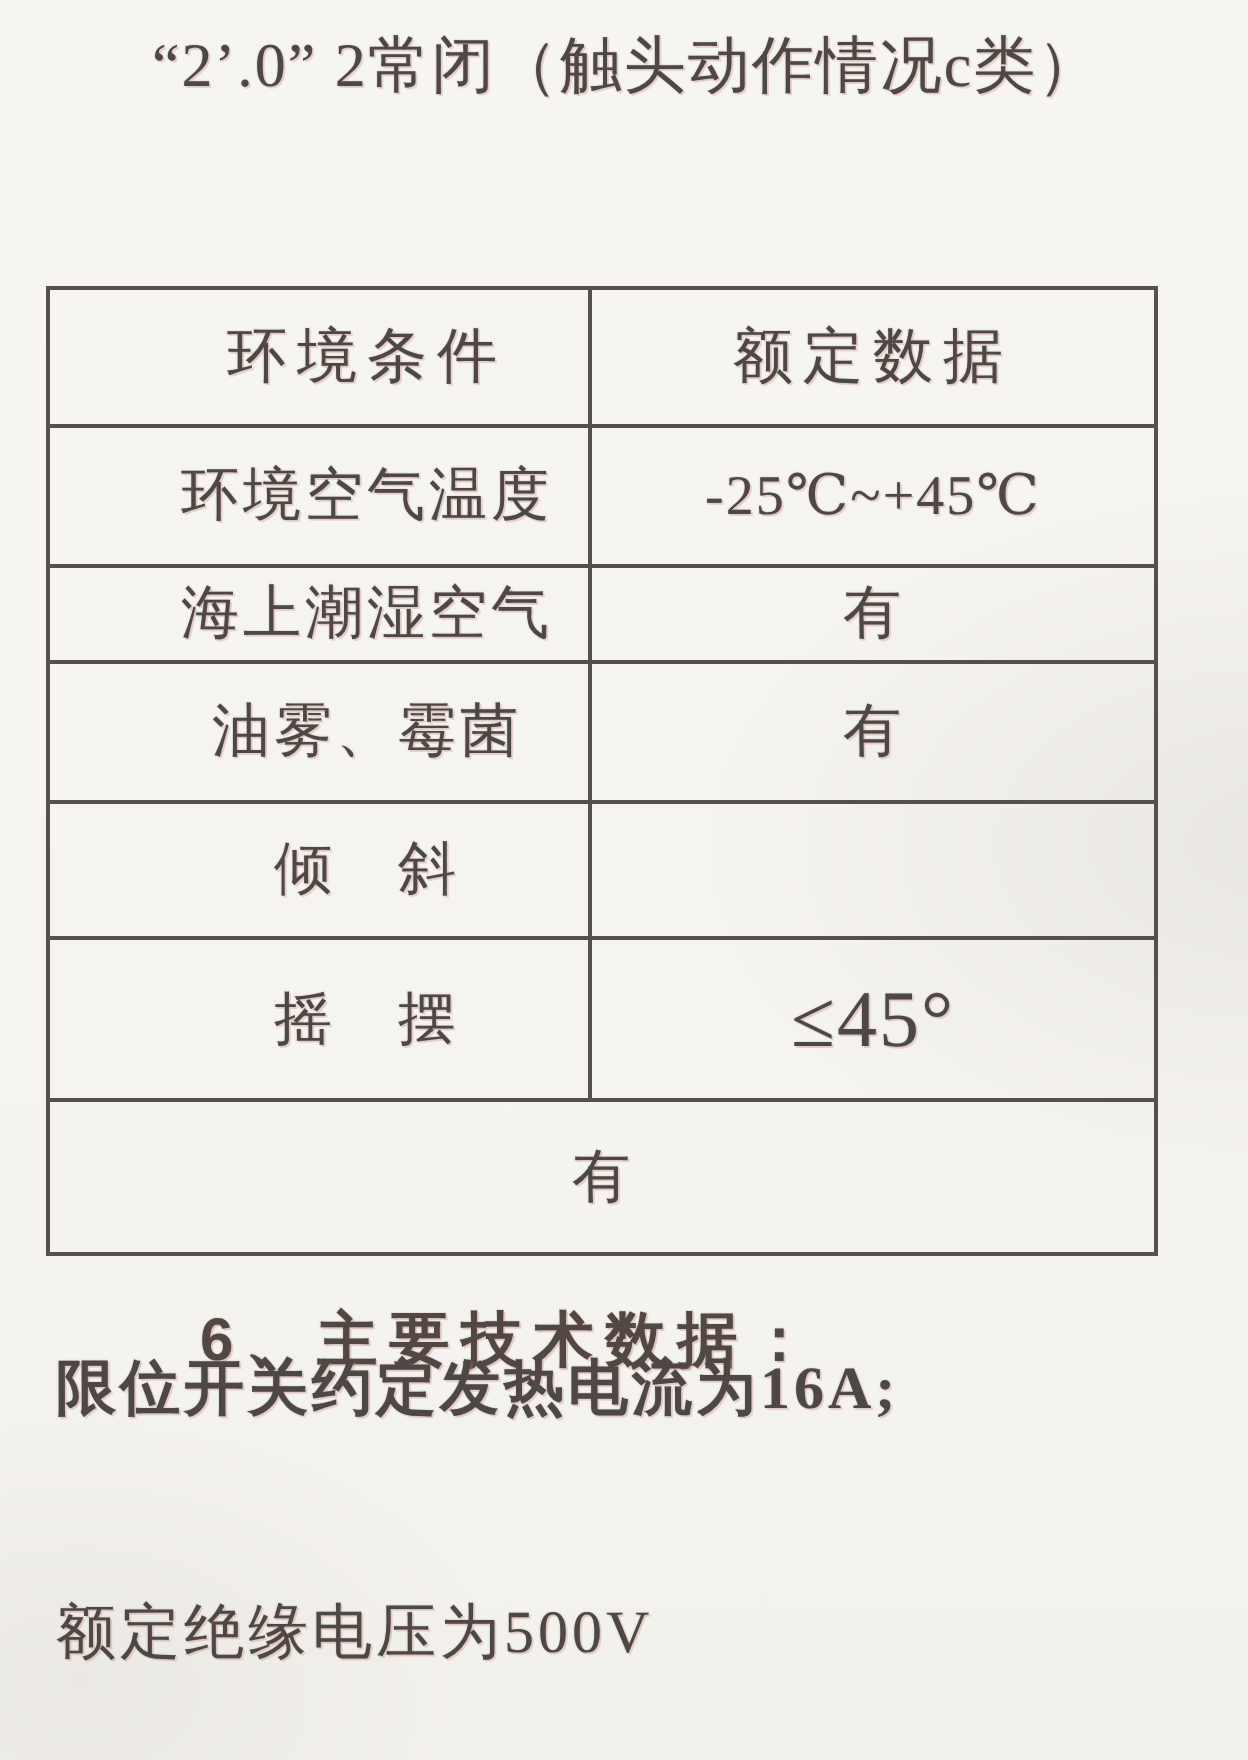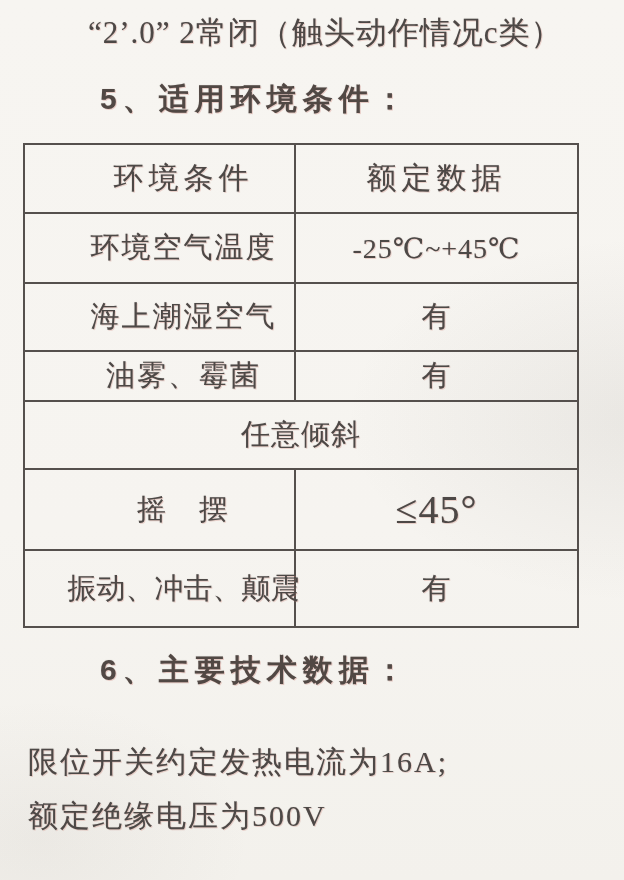--- a/index.html
+++ b/index.html
@@ -19,21 +19,21 @@
     overflow: hidden;
     color: #4d4846;
     font-family: "Liberation Serif", "DejaVu Serif", serif;
   }
   .ink {
     color: #4d4846;
     text-shadow: 1px 1px 0 rgba(210,128,118,0.28), 0 0 1px rgba(95,85,80,0.35);
   }
   .top-caption {
     position: absolute;
-    left: 88px;
+    left: 76px;
     top: 12px;
     font-size: 31px;
     letter-spacing: 1px;
     white-space: nowrap;
   }
   .heading {
     position: absolute;
     font-family: "Liberation Sans", "DejaVu Sans", sans-serif;
     font-weight: 600;
     color: #514844;
@@ -58,22 +58,22 @@
   }
   .tr {
     display: flex;
     border-bottom: 2px solid #55504d;
     box-sizing: border-box;
     flex: 0 0 auto;
   }
   .tr:last-child { border-bottom: none; flex: 1 1 auto; }
   .tr:nth-child(1) { height: 69px; }
   .tr:nth-child(2) { height: 70px; }
-  .tr:nth-child(3) { height: 68px; }
-  .tr:nth-child(4) { height: 50px; }
+  .tr:nth-child(3) { height: 48px; }
+  .tr:nth-child(4) { height: 70px; }
   .tr:nth-child(5) { height: 68px; }
   .tr:nth-child(6) { height: 81px; }
   .td {
     display: flex;
     align-items: center;
     justify-content: center;
     box-sizing: border-box;
     white-space: nowrap;
   }
   .td.c1 {
@@ -93,31 +93,30 @@
   .tr:nth-child(2) .td.c2 { font-size: 28px; letter-spacing: 1px; }
   .tr:nth-child(6) .td.c2 { font-size: 40px; }
 
   .para {
     position: absolute;
     left: 28px;
     font-size: 30px;
     letter-spacing: 2px;
     white-space: nowrap;
   }
-  .para-1 { top: 742px; }
+  .para-1 { top: 674px; font-weight: bold; }
   .para-2 { top: 796px; }
 </style>
 </head>
 <body>
 
 <div class="page">
 
   <div class="top-caption ink">“2’.0” 2常闭（触头动作情况c类）</div>
 
-  <div class="heading heading-5">5、适用环境条件：</div>
 
   <div class="env-table">
 
     <div class="tr header">
       <div class="td c1 ink">环境条件</div>
       <div class="td c2 ink">额定数据</div>
     </div>
 
     <div class="tr">
       <div class="td c1 ink">环境空气温度</div>
@@ -128,30 +127,29 @@
       <div class="td c1 ink">海上潮湿空气</div>
       <div class="td c2 ink">有</div>
     </div>
 
     <div class="tr">
       <div class="td c1 ink">油雾、霉菌</div>
       <div class="td c2 ink">有</div>
     </div>
 
     <div class="tr">
-      <div class="td c2 ink">任意倾斜</div>
+      <div class="td c1 ink">倾　斜</div>
     </div>
 
     <div class="tr">
       <div class="td c1 ink">摇　摆</div>
       <div class="td c2 ink">≤45°</div>
     </div>
 
     <div class="tr">
-      <div class="td c1 ink">振动、冲击、颠震</div>
       <div class="td c2 ink">有</div>
     </div>
 
   </div>
 
   <div class="heading heading-6">6、主要技术数据：</div>
 
   <div class="para para-1 ink">限位开关约定发热电流为16A;</div>
 
   <div class="para para-2 ink">额定绝缘电压为500V</div>

